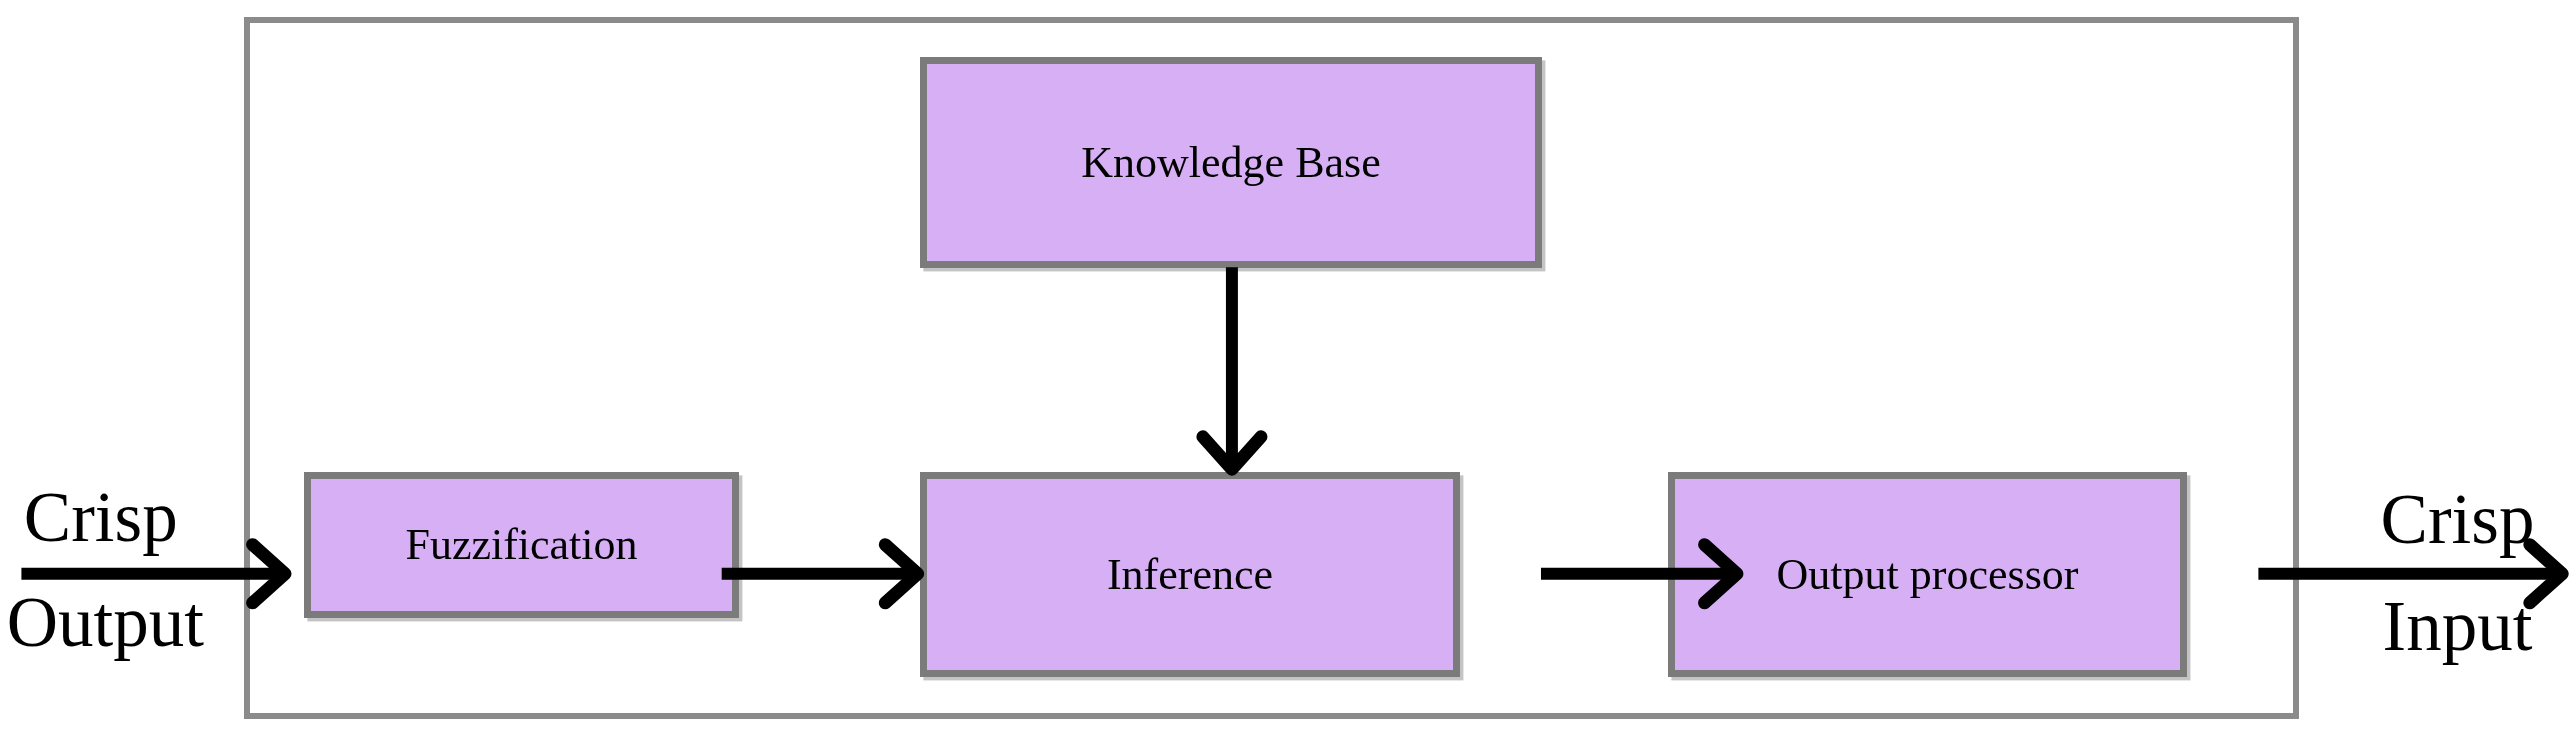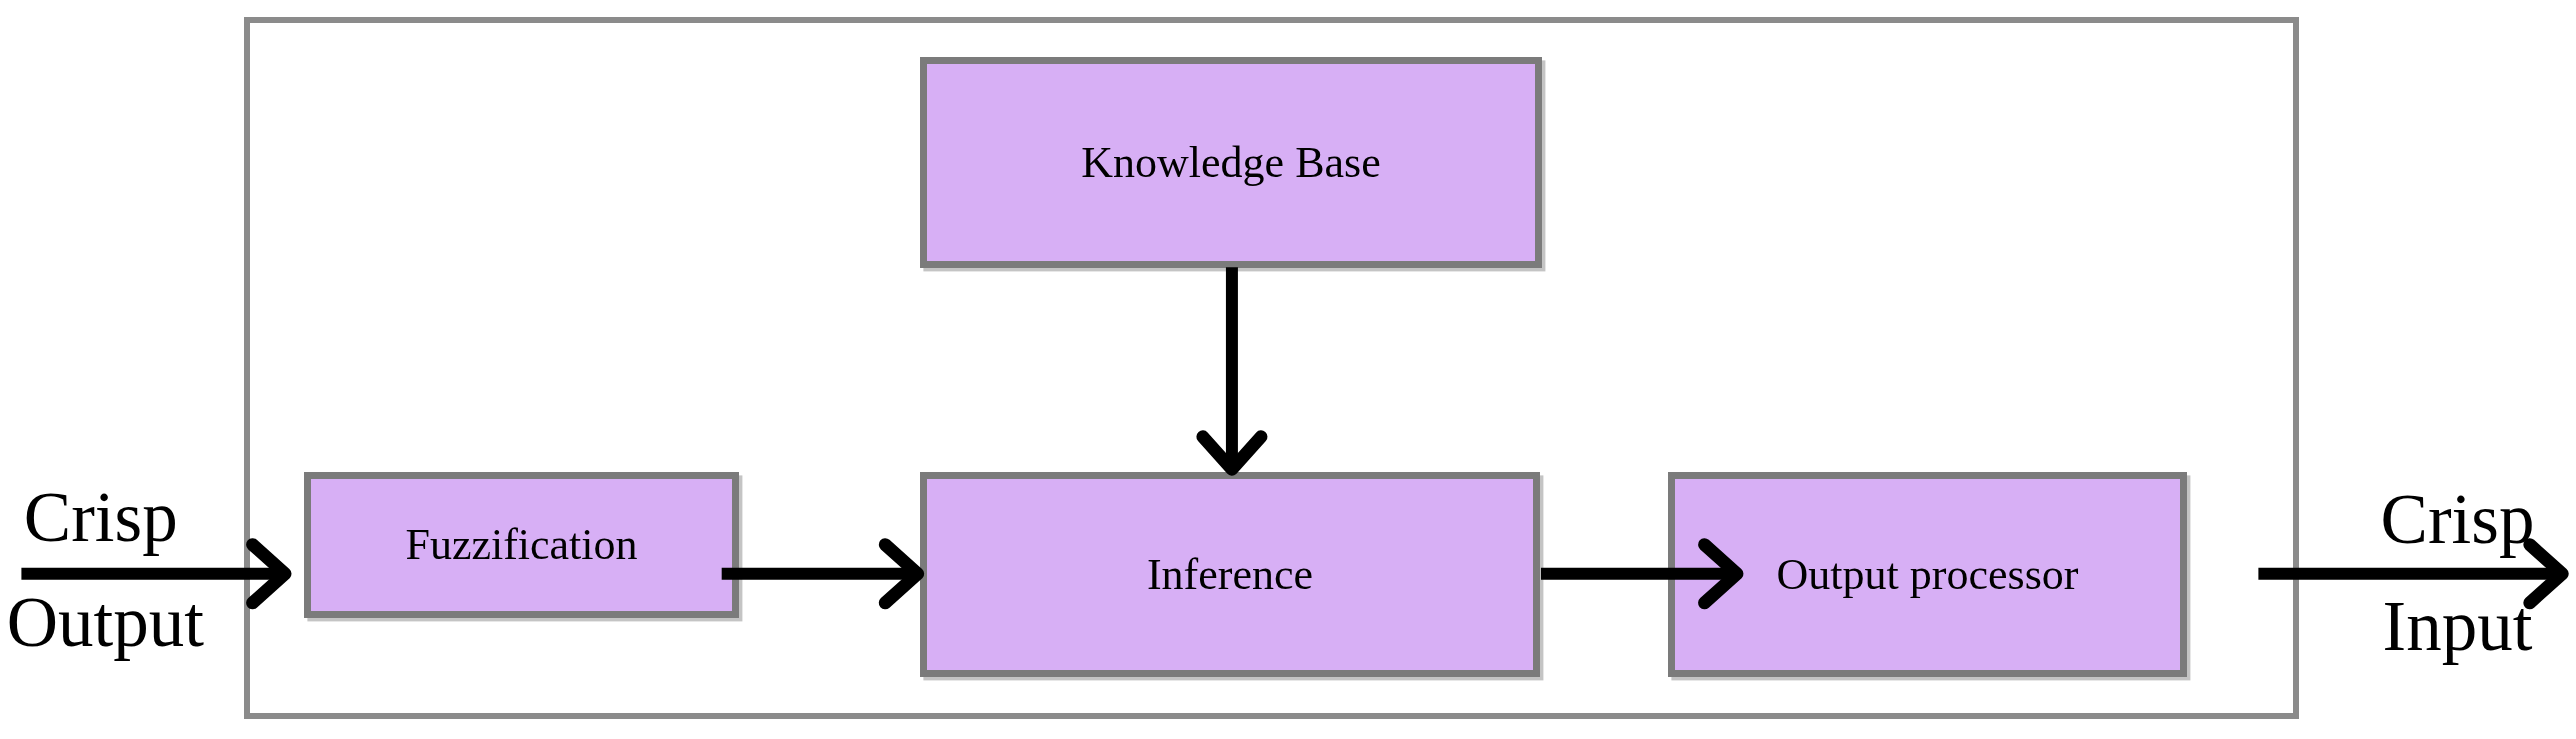--- a/index.html
+++ b/index.html
@@ -36,21 +36,21 @@
     box-shadow: 3.4px 3.4px 0 rgba(125,125,125,0.45);
     display: flex;
     align-items: center;
     justify-content: center;
     font-size: 44px;
     line-height: 1;
     white-space: nowrap;
   }
   .node-knowledge-base   { left: 920px; top:  57px; width: 622px; height: 211px; }
   .node-fuzzification    { left:  304px; top: 472px; width: 435px; height: 146px; }
-  .node-inference        { left: 920px; top: 472px; width: 620px; height: 205px; }
+  .node-inference        { left: 920px; top: 472px; width: 540px; height: 205px; }
   .node-output-processor { left: 1668px; top: 472px; width: 519px; height: 205px; }
 
   
   .io-label {
     position: absolute;
     font-size: 71px;
     line-height: 1;
     text-align: center;
     white-space: nowrap;
   }

